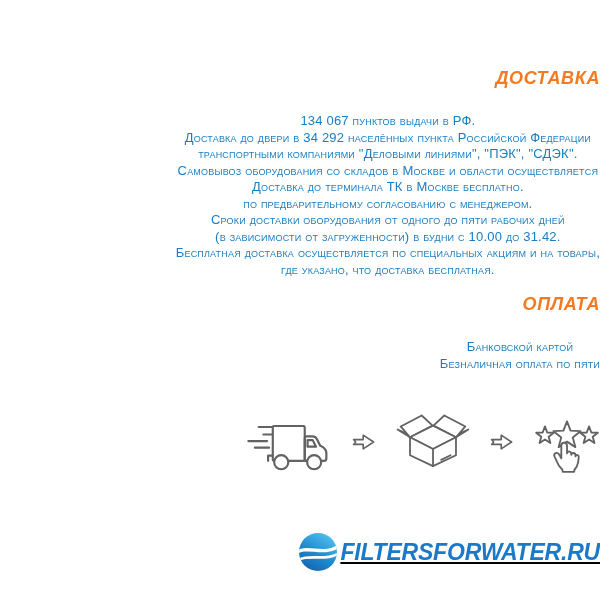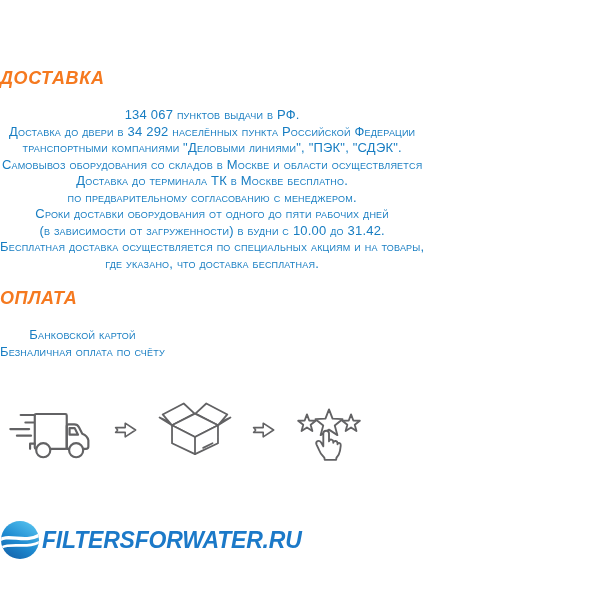--- a/index.html
+++ b/index.html
@@ -5,33 +5,33 @@
   * { margin: 0; padding: 0; box-sizing: border-box; }
   html, body { width: 600px; height: 600px; }
   body {
     background: #ffffff;
     font-family: "Liberation Sans", sans-serif;
     overflow: hidden;
   }
   .page {
     width: 600px; height: 452px;
     padding-top: 68px;
-    display: flex; flex-direction: column; align-items: flex-start;
+    display: flex; flex-direction: column; align-items: flex-end;
     text-align: center;
   }
   .section-title {
     font-size: 18px;
     font-weight: bold;
     font-style: italic;
     letter-spacing: 0.6px;
     color: #f5791f;
     line-height: 20px;
   }
   .body-lines {
-    margin-top: 19px;
+    margin-top: 25px;
     color: #177dc2;
     font-size: 13px;
     line-height: 16.5px;
     font-variant: small-caps;
     letter-spacing: 0.2px;
   }
   .body-lines .line { white-space: nowrap; }
   .payment-title { margin-top: 16px; }
   .icons-row {
     margin-top: 36px;
@@ -43,20 +43,21 @@
   }
   .icons-row svg { display: block; }
   .proc-icon { stroke: #626264; stroke-width: 2.3; fill: none;
                stroke-linecap: round; stroke-linejoin: round; }
   .proc-icon .occ { fill: #ffffff; }
   .arrow-icon { stroke: #626264; stroke-width: 2; fill: none; stroke-linejoin: round; }
   .footer {
     margin-top: 56px;
     display: flex; align-items: center; justify-content: center;
     gap: 2px;
+    text-decoration: underline;
   }
   .logo-text {
     color: #1b79c8;
     font-size: 23px;
     font-weight: bold;
     font-style: italic;
     letter-spacing: -0.2px;
     white-space: nowrap;
   }
 </style>
@@ -77,21 +78,21 @@
     <div class="line">Сроки доставки оборудования от одного до пяти рабочих дней</div>
     <div class="line">(в зависимости от загруженности) в будни с 10.00 до 31.42.</div>
     <div class="line">Бесплатная доставка осуществляется по специальных акциям и на товары,</div>
     <div class="line">где указано, что доставка бесплатная.</div>
   </div>
 
   <div class="section-title payment-title">ОПЛАТА</div>
 
   <div class="body-lines">
     <div class="line">Банковской картой</div>
-    <div class="line">Безналичная оплата по счёту</div>
+    <div class="line">Безналичная оплата по пяти</div>
   </div>
 
   <div class="icons-row">
 
     <svg class="proc-icon" width="94" height="68" viewBox="0 0 100 72">
       <line x1="22" y1="20" x2="36" y2="20"></line>
       <line x1="27" y1="28" x2="36" y2="28"></line>
       <line x1="11" y1="35" x2="31" y2="35"></line>
       <line x1="18" y1="42" x2="33" y2="42"></line>
       <rect x="37" y="19" width="34" height="37" rx="1.5"></rect>

